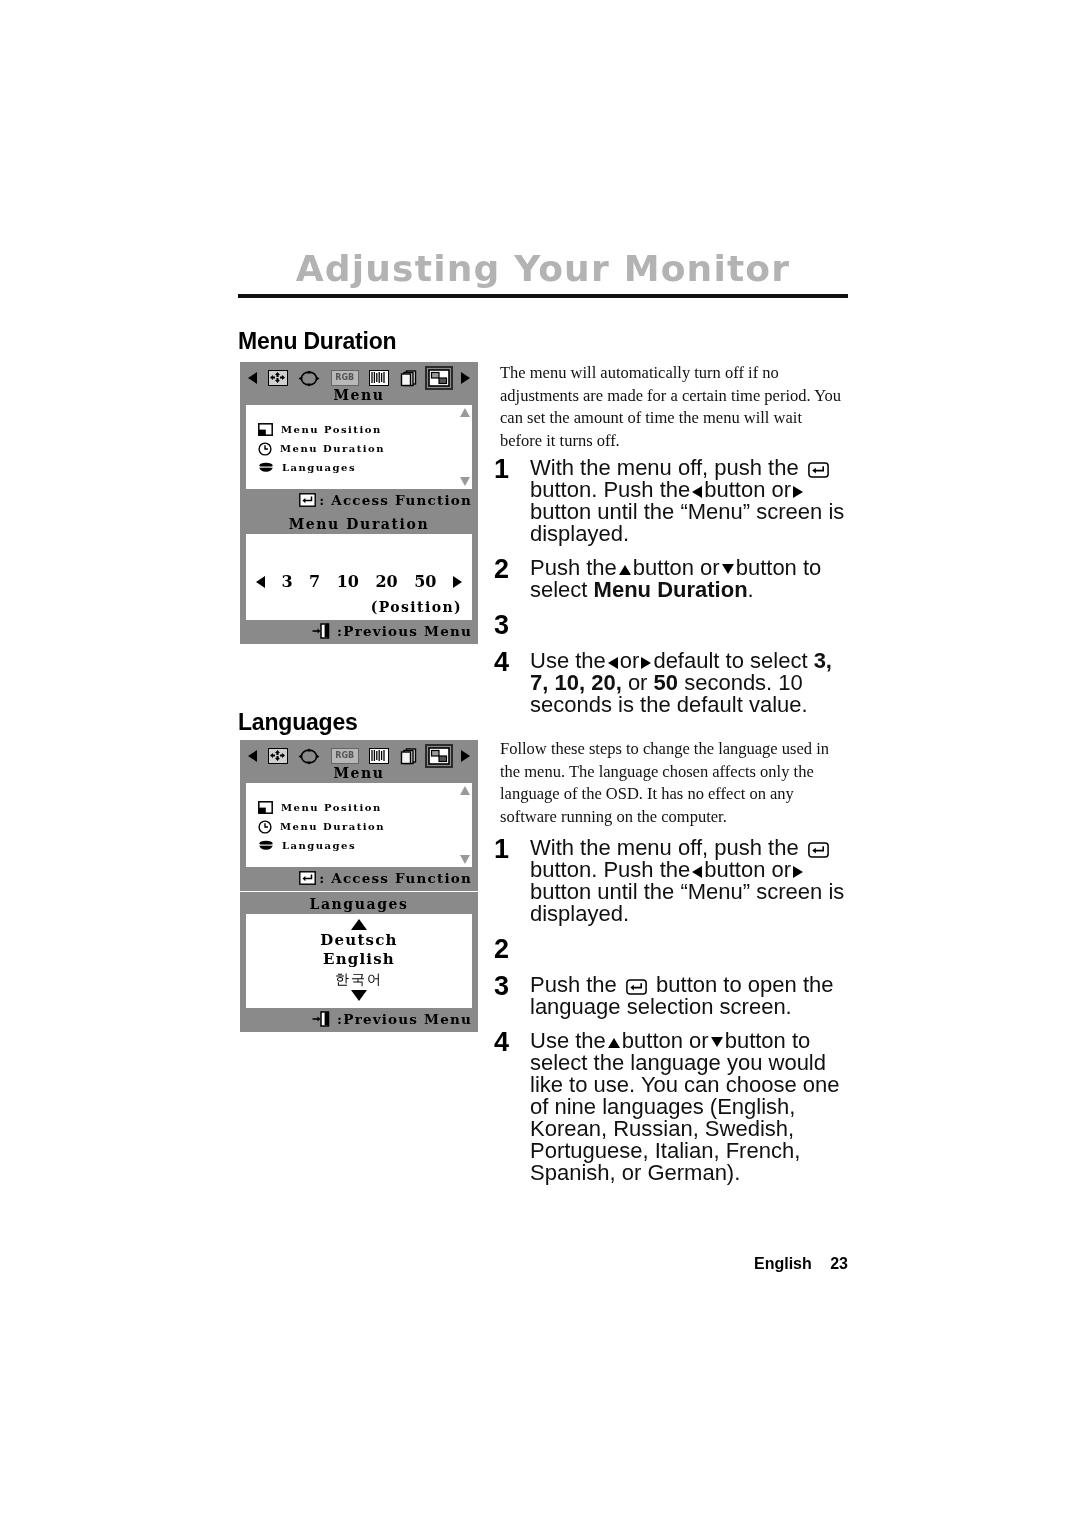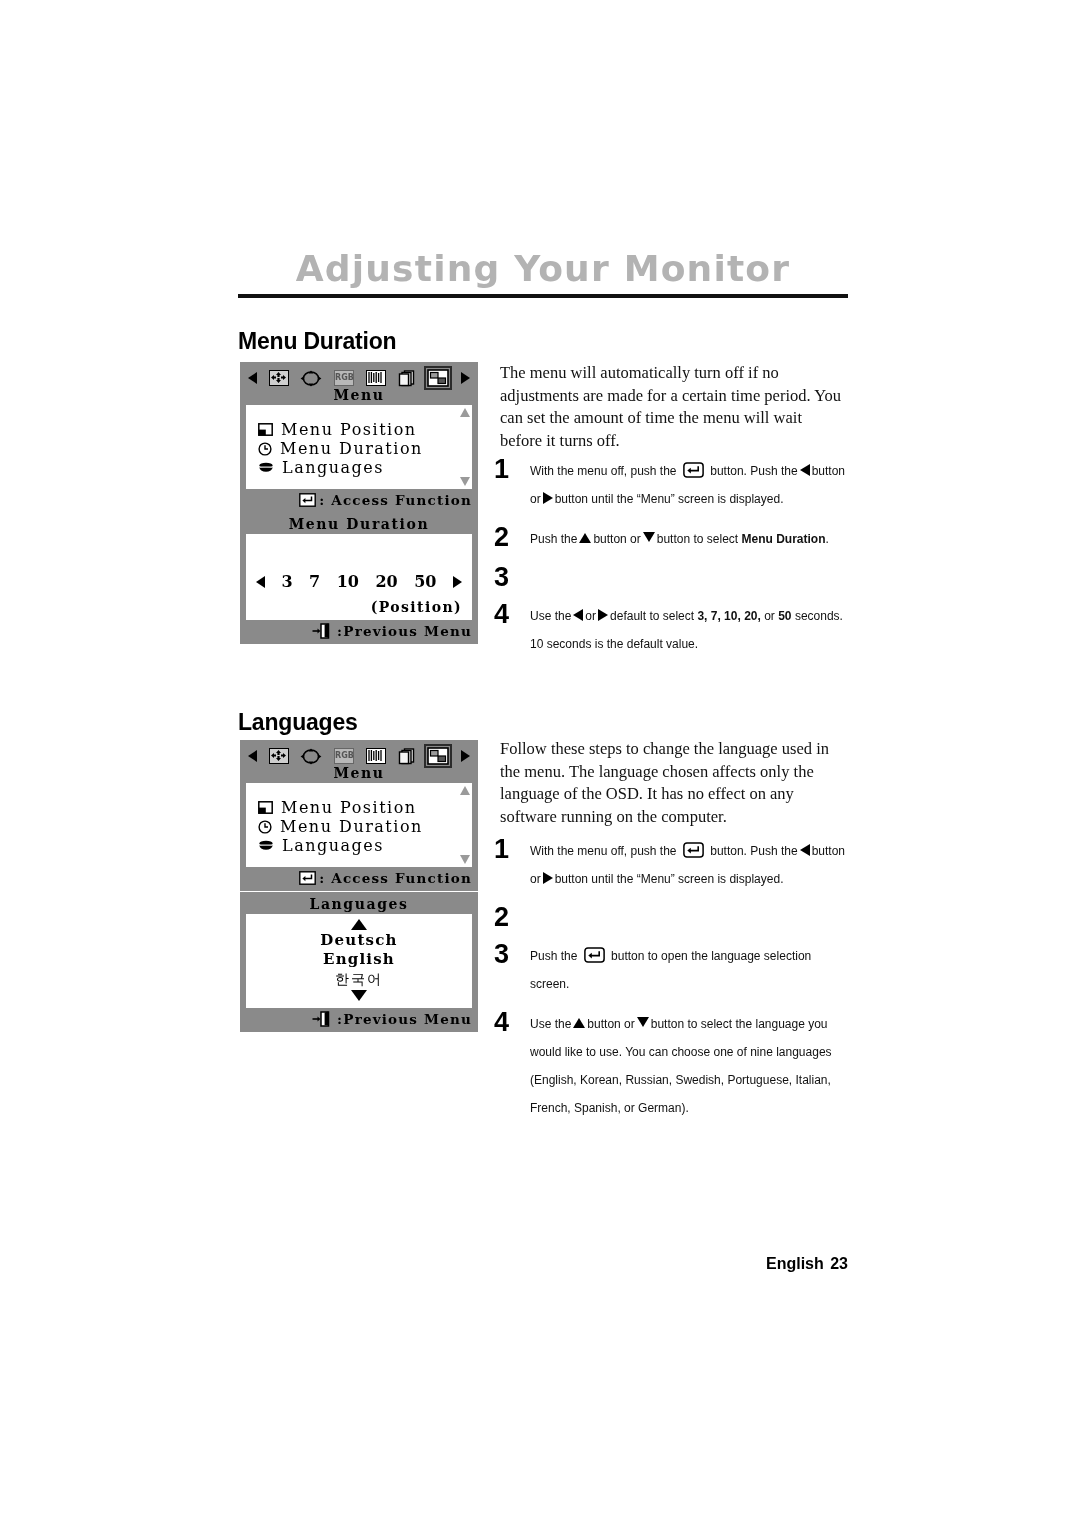--- a/index.html
+++ b/index.html
@@ -113,22 +113,22 @@
   }
 
   
   .osd-item {
     display: flex;
     align-items: center;
     gap: 8px;
     height: 19px;
   }
   .osd-item-label {
-    font-weight: normal;
-    font-size: 16px;
+    font-weight: bold;
+    font-size: 10px;
     letter-spacing: 1.5px;
     font-family: "DejaVu Serif", serif;
   }
   .osd-items { margin-top: 9px; margin-left: 4px; }
 
   
   .scroll-arrow {
     position: absolute;
     right: 2px;
     width: 0; height: 0;
@@ -200,21 +200,21 @@
     background: #cfcfcf;
     position: relative;
     box-sizing: border-box;
   }
   .ico-sel {
     outline: 2px solid #2b2b2b;
     outline-offset: 1px;
   }
 
   .ico-rgb {
-    width: 20px; height: 16px;
+    width: 28px; height: 16px;
     border: 1.5px solid #666;
     background: #b8b8b8;
     font-size: 8px;
     font-weight: bold;
     color: #555;
     text-align: center;
     line-height: 13px;
     box-sizing: border-box;
     font-family: "DejaVu Sans", sans-serif;
   }
@@ -266,22 +266,22 @@
     width: 36px;
     flex: 0 0 36px;
     font-size: 27px;
     font-weight: bold;
     line-height: 25px;
     text-align: left;
     font-family: "Liberation Sans", sans-serif;
   }
   .step-body {
     flex: 1 1 auto;
-    font-size: 12px;
-    line-height: 28px;
+    font-size: 22px;
+    line-height: 22px;
     color: #111;
     font-family: "Liberation Sans", sans-serif;
   }
   .step-body b { font-weight: bold; }
 
   .inline-tri {
     display: inline-block;
     width: 0; height: 0;
     vertical-align: -1px;
     border-top: 6px solid transparent;
@@ -315,21 +315,21 @@
   .pagefooter {
     position: absolute;
     left: 0;
     top: 1255px;
     width: 848px;
     text-align: right;
     font-size: 16px;
     font-weight: bold;
     font-family: "Liberation Sans", sans-serif;
   }
-  .pagefooter .pg { margin-left: 2px; }
+  .pagefooter .pg { margin-left: 14px; }
 </style>
 </head>
 <body>
 
 <div class="page">
 
   <div class="header">
     <div class="header-title">Adjusting Your Monitor</div>
     <div class="header-rule"></div>
   </div>

